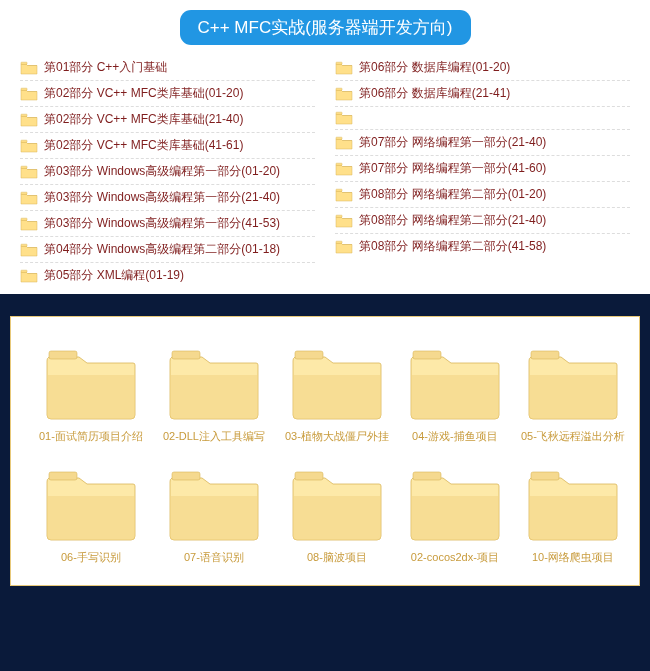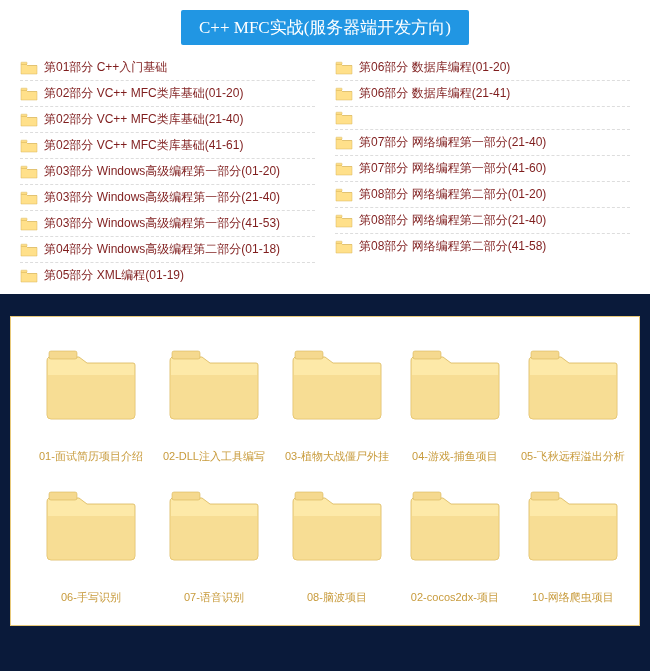--- a/index.html
+++ b/index.html
@@ -16,22 +16,21 @@
   }
   .title-badge {
     display: block;
     width: fit-content;
     margin: 0 auto 10px auto;
     background: #2196e3;
     color: #fff;
     font-size: 17px;
     font-weight: 500;
     padding: 6px 18px;
-    border-radius: 2px;
-    font-family: Liberation Serif, serif;
+    border-radius: 11px;
   }
   .two-col {
     display: flex;
     gap: 20px;
   }
   .col { flex: 1; }
   .list-row {
     display: flex;
     align-items: center;
     padding: 4px 0;
@@ -65,21 +64,20 @@
   .cell {
     display: flex;
     flex-direction: column;
     align-items: center;
     gap: 8px;
   }
   .cell-label {
     font-size: 11px;
     color: #c89b3c;
     white-space: nowrap;
-    margin-top: 20px;
   }
   .folder-big { width: 92px; height: 74px; }
   .folder-big svg { display:block; }
 </style>
 </head>
 <body>
 
 <div class="section1">
   <div class="title-badge">C++ MFC实战(服务器端开发方向)</div>
   <div class="two-col">

